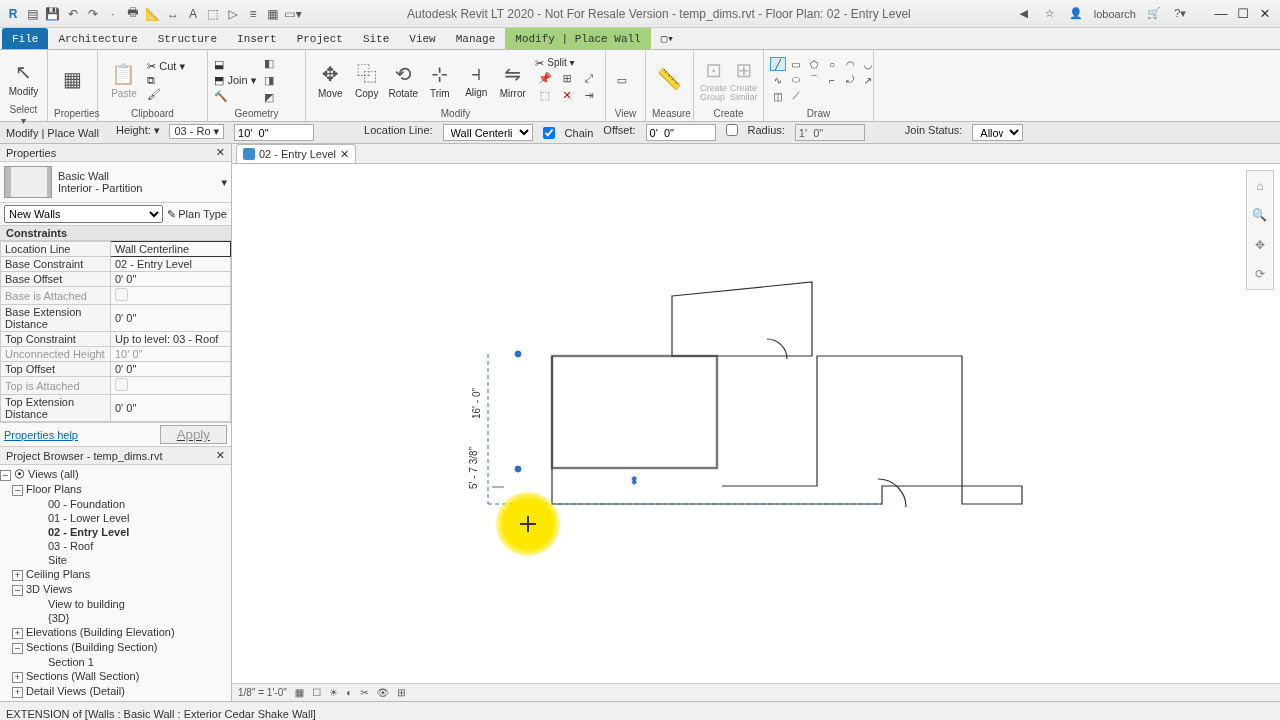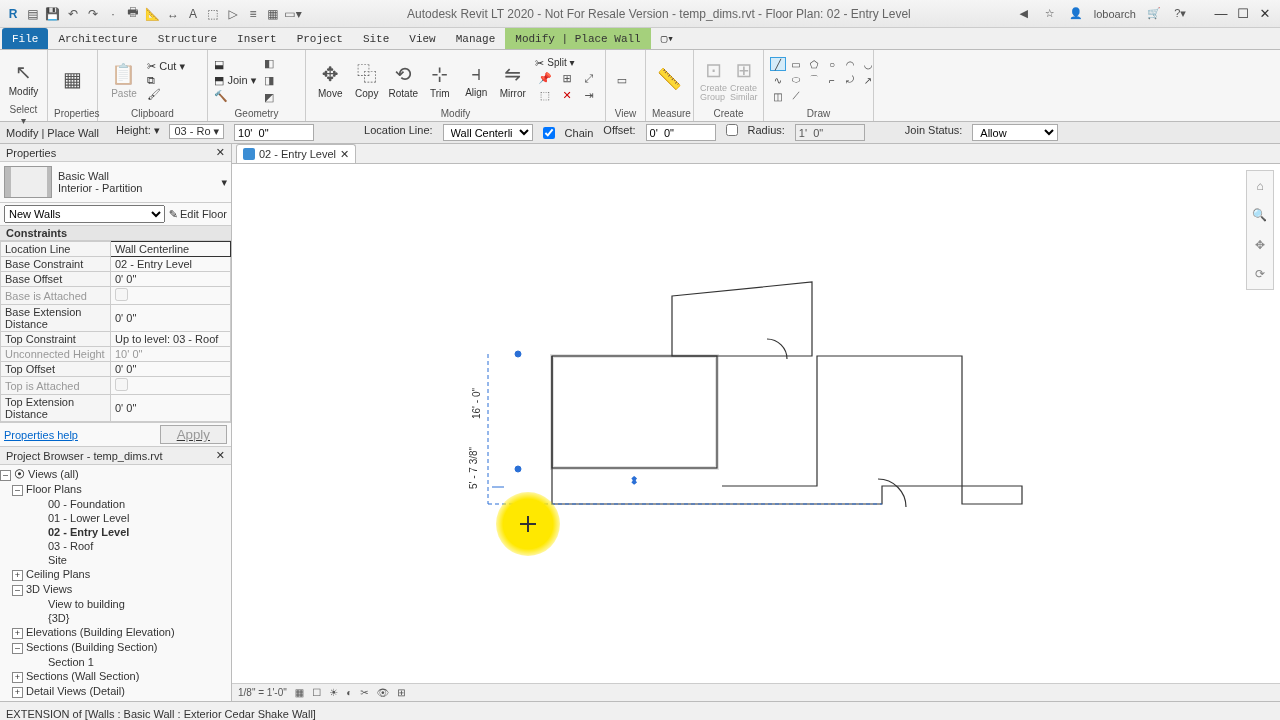--- a/index.html
+++ b/index.html
@@ -313,21 +313,21 @@
       <span>Offset:</span>
       <input type="text" style="width: 70px;" value="0'  0&quot;">
     </div>
   <div class="field">
       <input type="checkbox" style="">
       <span>Radius:</span>
       <input type="text" disabled="" style="width: 70px; background: rgb(238, 238, 238);" value="1'  0&quot;">
     </div>
   <div class="field" style="margin-left:30px">
       <span>Join Status:</span>
-      <select style="width:86px"><option>Allow</option></select>
+      <select style="width:51px"><option>Allow</option></select>
     </div>
 </div>
 
 <div class="mainarea">
   <div class="left-col">
 
     <div class="palette-header">
       <span>Properties</span>
       <span class="close">✕</span>
     </div>
@@ -336,21 +336,21 @@
       <div class="typetxt">
         <div>Basic Wall</div>
         <div>Interior - Partition</div>
       </div>
       <span>▾</span>
     </div>
     <div class="type-row">
       <select><option>New Walls</option></select>
       <span class="edit-type">
           <span>✎</span>
-          <span>Edit Floor</span>
+          <span>Plan Type</span>
         </span>
     </div>
     <div class="prop-group-h">Constraints</div>
     <table class="prop-grid">
       <tbody>
           <tr>
             <td>Location Line</td>
             <td style="border:1px solid #333">Wall Centerline</td>
           </tr>
       <tr>

